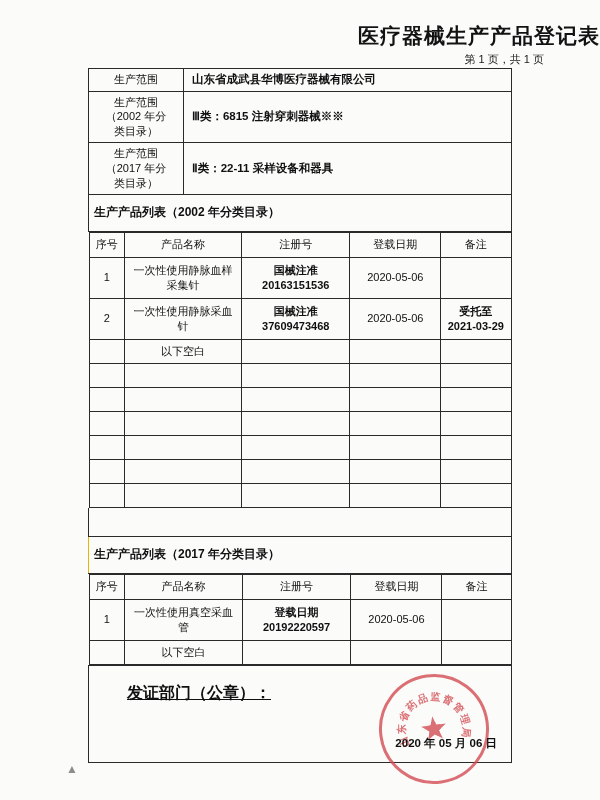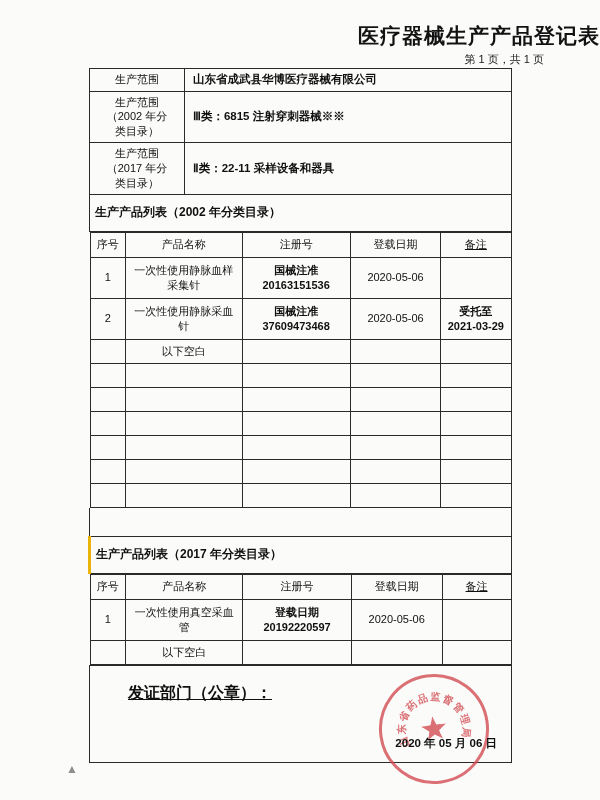--- a/index.html
+++ b/index.html
@@ -90,21 +90,21 @@
   }
   .inner th {
     font-weight: normal;
     height: 20px;
     margin-left: 17px;
   }
   .c-no { width: 30px; }
   .c-name { width: 118px; }
   .c-reg { width: 104px; }
   .c-date { width: 88px; }
-  .c-note { width: 66px; text-decoration: underline; }
+  .c-note { width: 66px; }
   .bold { font-weight: bold; }
   .cell-pad { height: 34px; }
   .empty-cell { height: 17px; }
   .issue-area {
     position: relative;
     height: 96px;
   }
   .issue-label {
     position: absolute;
     left: 38px;
@@ -288,21 +288,21 @@
         </tbody>
             </table>
       </td>
     </tr>
 
     <tr>
       <td colspan="2" style="height:22px;border-left:1px solid #2a2a2a;border-right:1px solid #2a2a2a;border-top:none;border-bottom:none;"></td>
     </tr>
 
     <tr>
-      <td class="section-head" colspan="2" style="border-left:3px solid #eab308;border-right:1px solid #2a2a2a;">生产产品列表（2017 年分类目录）</td>
+      <td class="section-head" colspan="2" style="border-left:1px solid #eab308;border-right:1px solid #2a2a2a;">生产产品列表（2017 年分类目录）</td>
     </tr>
 
     <tr>
       <td colspan="2" style="padding:0;border:none;">
         <table class="inner">
           <tbody>
                 <tr>
             <th class="c-no">序号</th>
             <th class="c-name">产品名称</th>
             <th class="c-reg">注册号</th>

